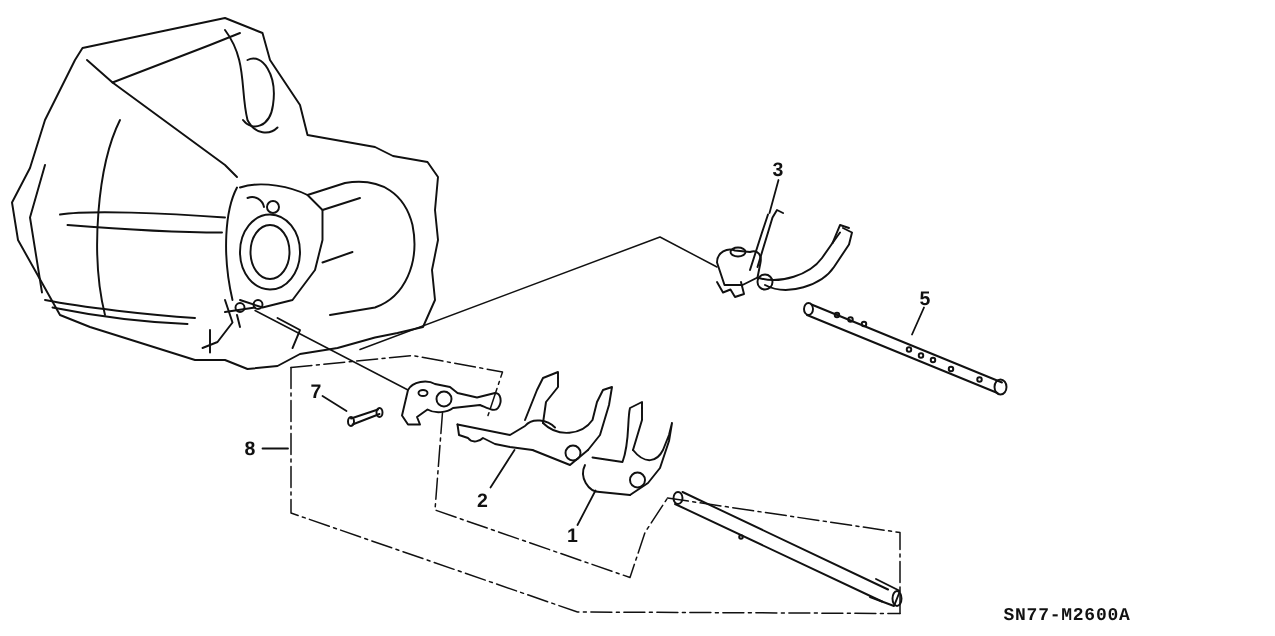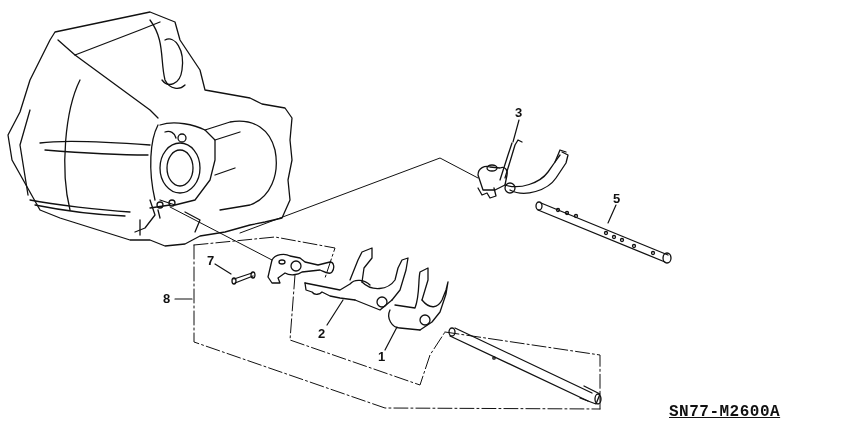--- a/index.html
+++ b/index.html
@@ -1,19 +1,19 @@
 <!DOCTYPE html>
 <html><head>
 <meta charset="utf-8">
 <style>
   html, body { margin:0; padding:0; background:#ffffff; }
   body { width:850px; height:424px; position:relative; overflow:hidden; font-family:"Liberation Sans", sans-serif; }
   #diagram { position:absolute; left:0; top:0; width:850px; height:424px; }
   .callout { position:absolute; font-family:"Liberation Sans", sans-serif; font-size:13px; font-weight:bold; color:#111; line-height:1; }
-  .code { position:absolute; left:669px; top:403px; font-family:"Liberation Mono", monospace; font-size:16px; font-weight:bold; color:#111; letter-spacing:0.5px;text-decoration:underline; }
+  .code { position:absolute; left:669px; top:403px; font-family:"Liberation Mono", monospace; font-size:12px; font-weight:bold; color:#111; letter-spacing:0.5px; }
   svg * { vector-effect: non-scaling-stroke; }
 </style>
 </head>
 <body>
 
 <svg id="diagram" viewBox="0 0 850 424" xmlns="http://www.w3.org/2000/svg" fill="none" stroke="#111" stroke-width="1.3" stroke-linejoin="round" stroke-linecap="round">
 
   <g>
     <path d="M55,32 L150,12 L175,22 L180,40 L200,70 L205,90 L250,98 L262,104 L285,108 L292,118 L290,140 L292,160 L288,180 L290,200 L282,218 L265,222 L250,225 L225,232 L200,236 L185,244 L165,246 L150,240 L130,240 L60,218 L40,210 L12,160 L8,135 L20,112 L30,80 L50,40 Z"></path>
     <path d="M58,40 L75,55 L140,30 L160,22"></path>

